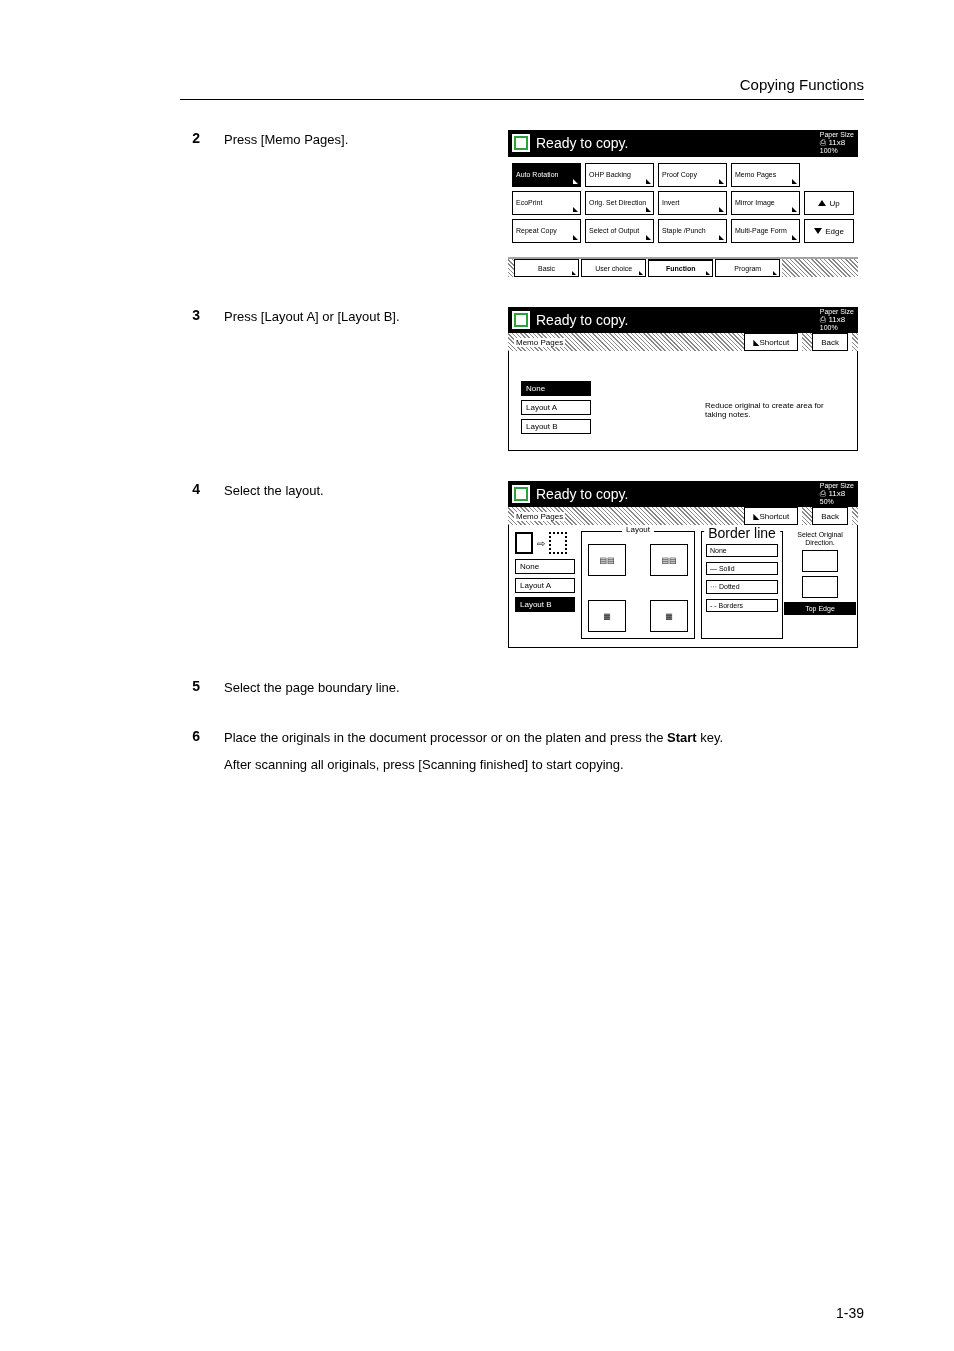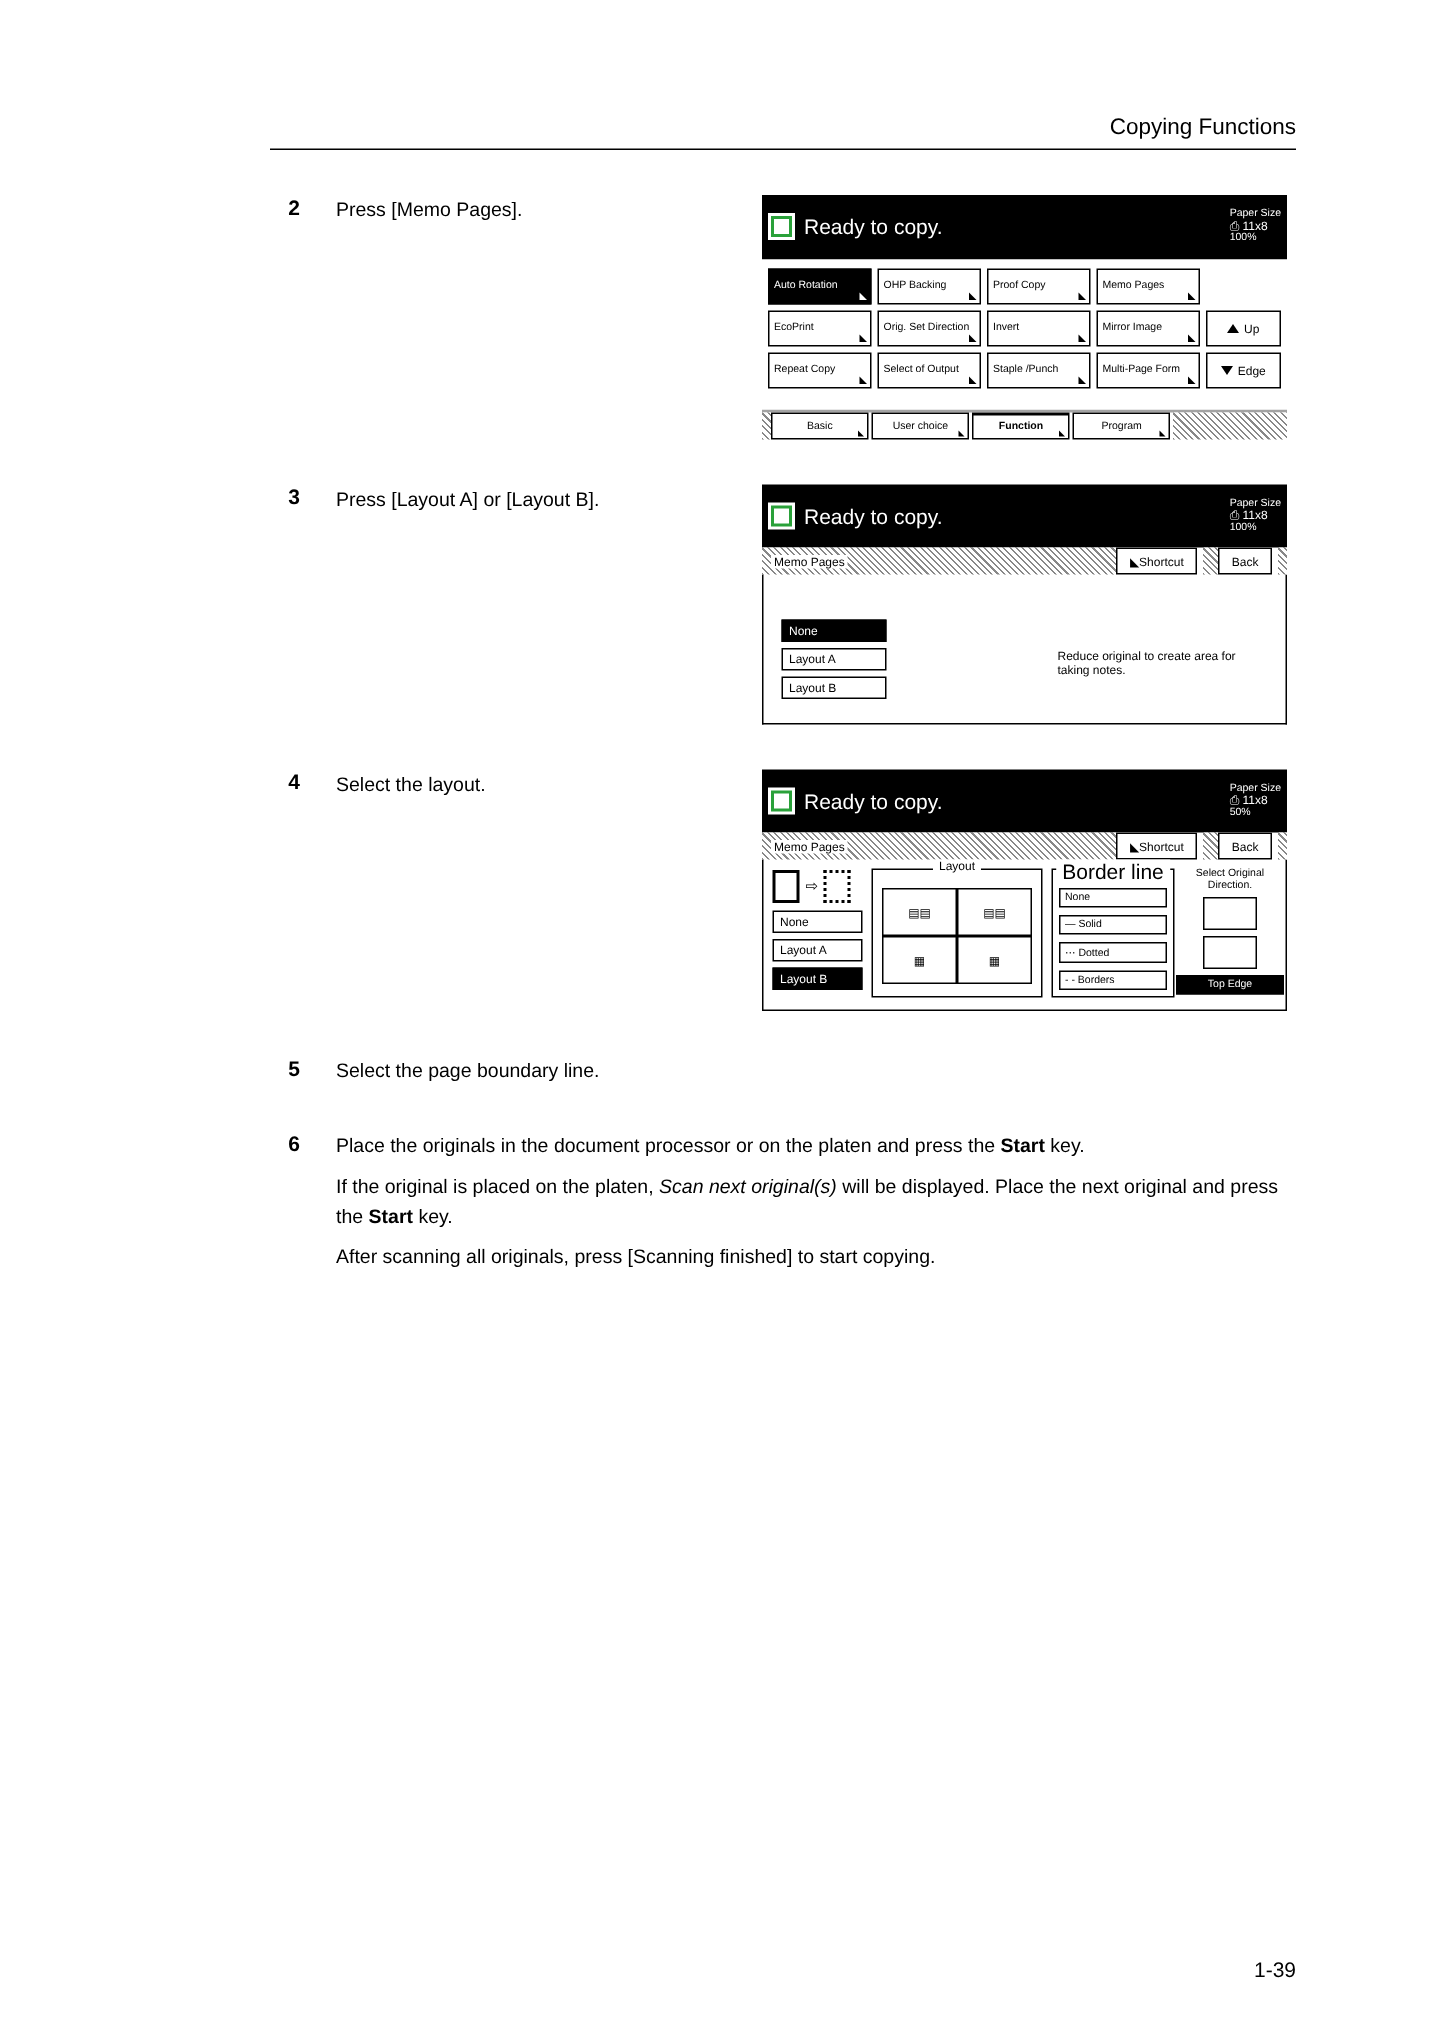--- a/index.html
+++ b/index.html
@@ -55,21 +55,21 @@
     font-size: 8px;
     color: #000;
     user-select: none;
   }
   
   .title-row {
     display: flex;
     align-items: center;
     background: #000;
     color: #fff;
-    height: 42px;
+    height: 26px;
     padding: 0 4px;
   }
   .title-row .t-icon {
     width: 18px;
     height: 18px;
     background: #fff;
     display: flex;
     align-items: center;
     justify-content: center;
     margin-right: 6px;
@@ -237,21 +237,21 @@
   }
   .s3-left button.sel { background: #000; color: #fff; }
   .s3-layout {
     flex: 1;
     border: 1px solid #000;
     position: relative;
     padding: 12px 6px 6px 6px;
     display: grid;
     grid-template-columns: 1fr 1fr;
     grid-auto-rows: 32px;
-    gap: 0;
+    gap: 24px;
   }
   .s3-layout .cap {
     position: absolute;
     top: -7px;
     left: 50%;
     transform: translateX(-50%);
     background: #fff;
     padding: 0 4px;
     font-size: 8px;
   }
@@ -538,21 +538,18 @@
     <div class="step-num">5</div>
     <div class="step-text-full">Select the page boundary line.</div>
   </div>
 
   <div class="step">
     <div class="step-num">6</div>
     <div class="step-text-full">
       <p style="margin:0 0 8px 0">
         <span>Place the originals in the document processor or on the platen and press the </span><span class="bold">Start</span><span> key.</span>
       </p>
-      <p style="margin:0 0 8px 0">
-        <span>If the original is placed on the platen, </span><span class="italic">Scan next original(s)</span><span> will be displayed. Place the next original and press the </span><span class="bold">Start</span><span> key.</span>
-      </p>
       <p style="margin:0">After scanning all originals, press [Scanning finished] to start copying.</p>
     </div>
   </div>
 </div>
 
 <div class="page-num">1-39</div>
 
 </body></html>

